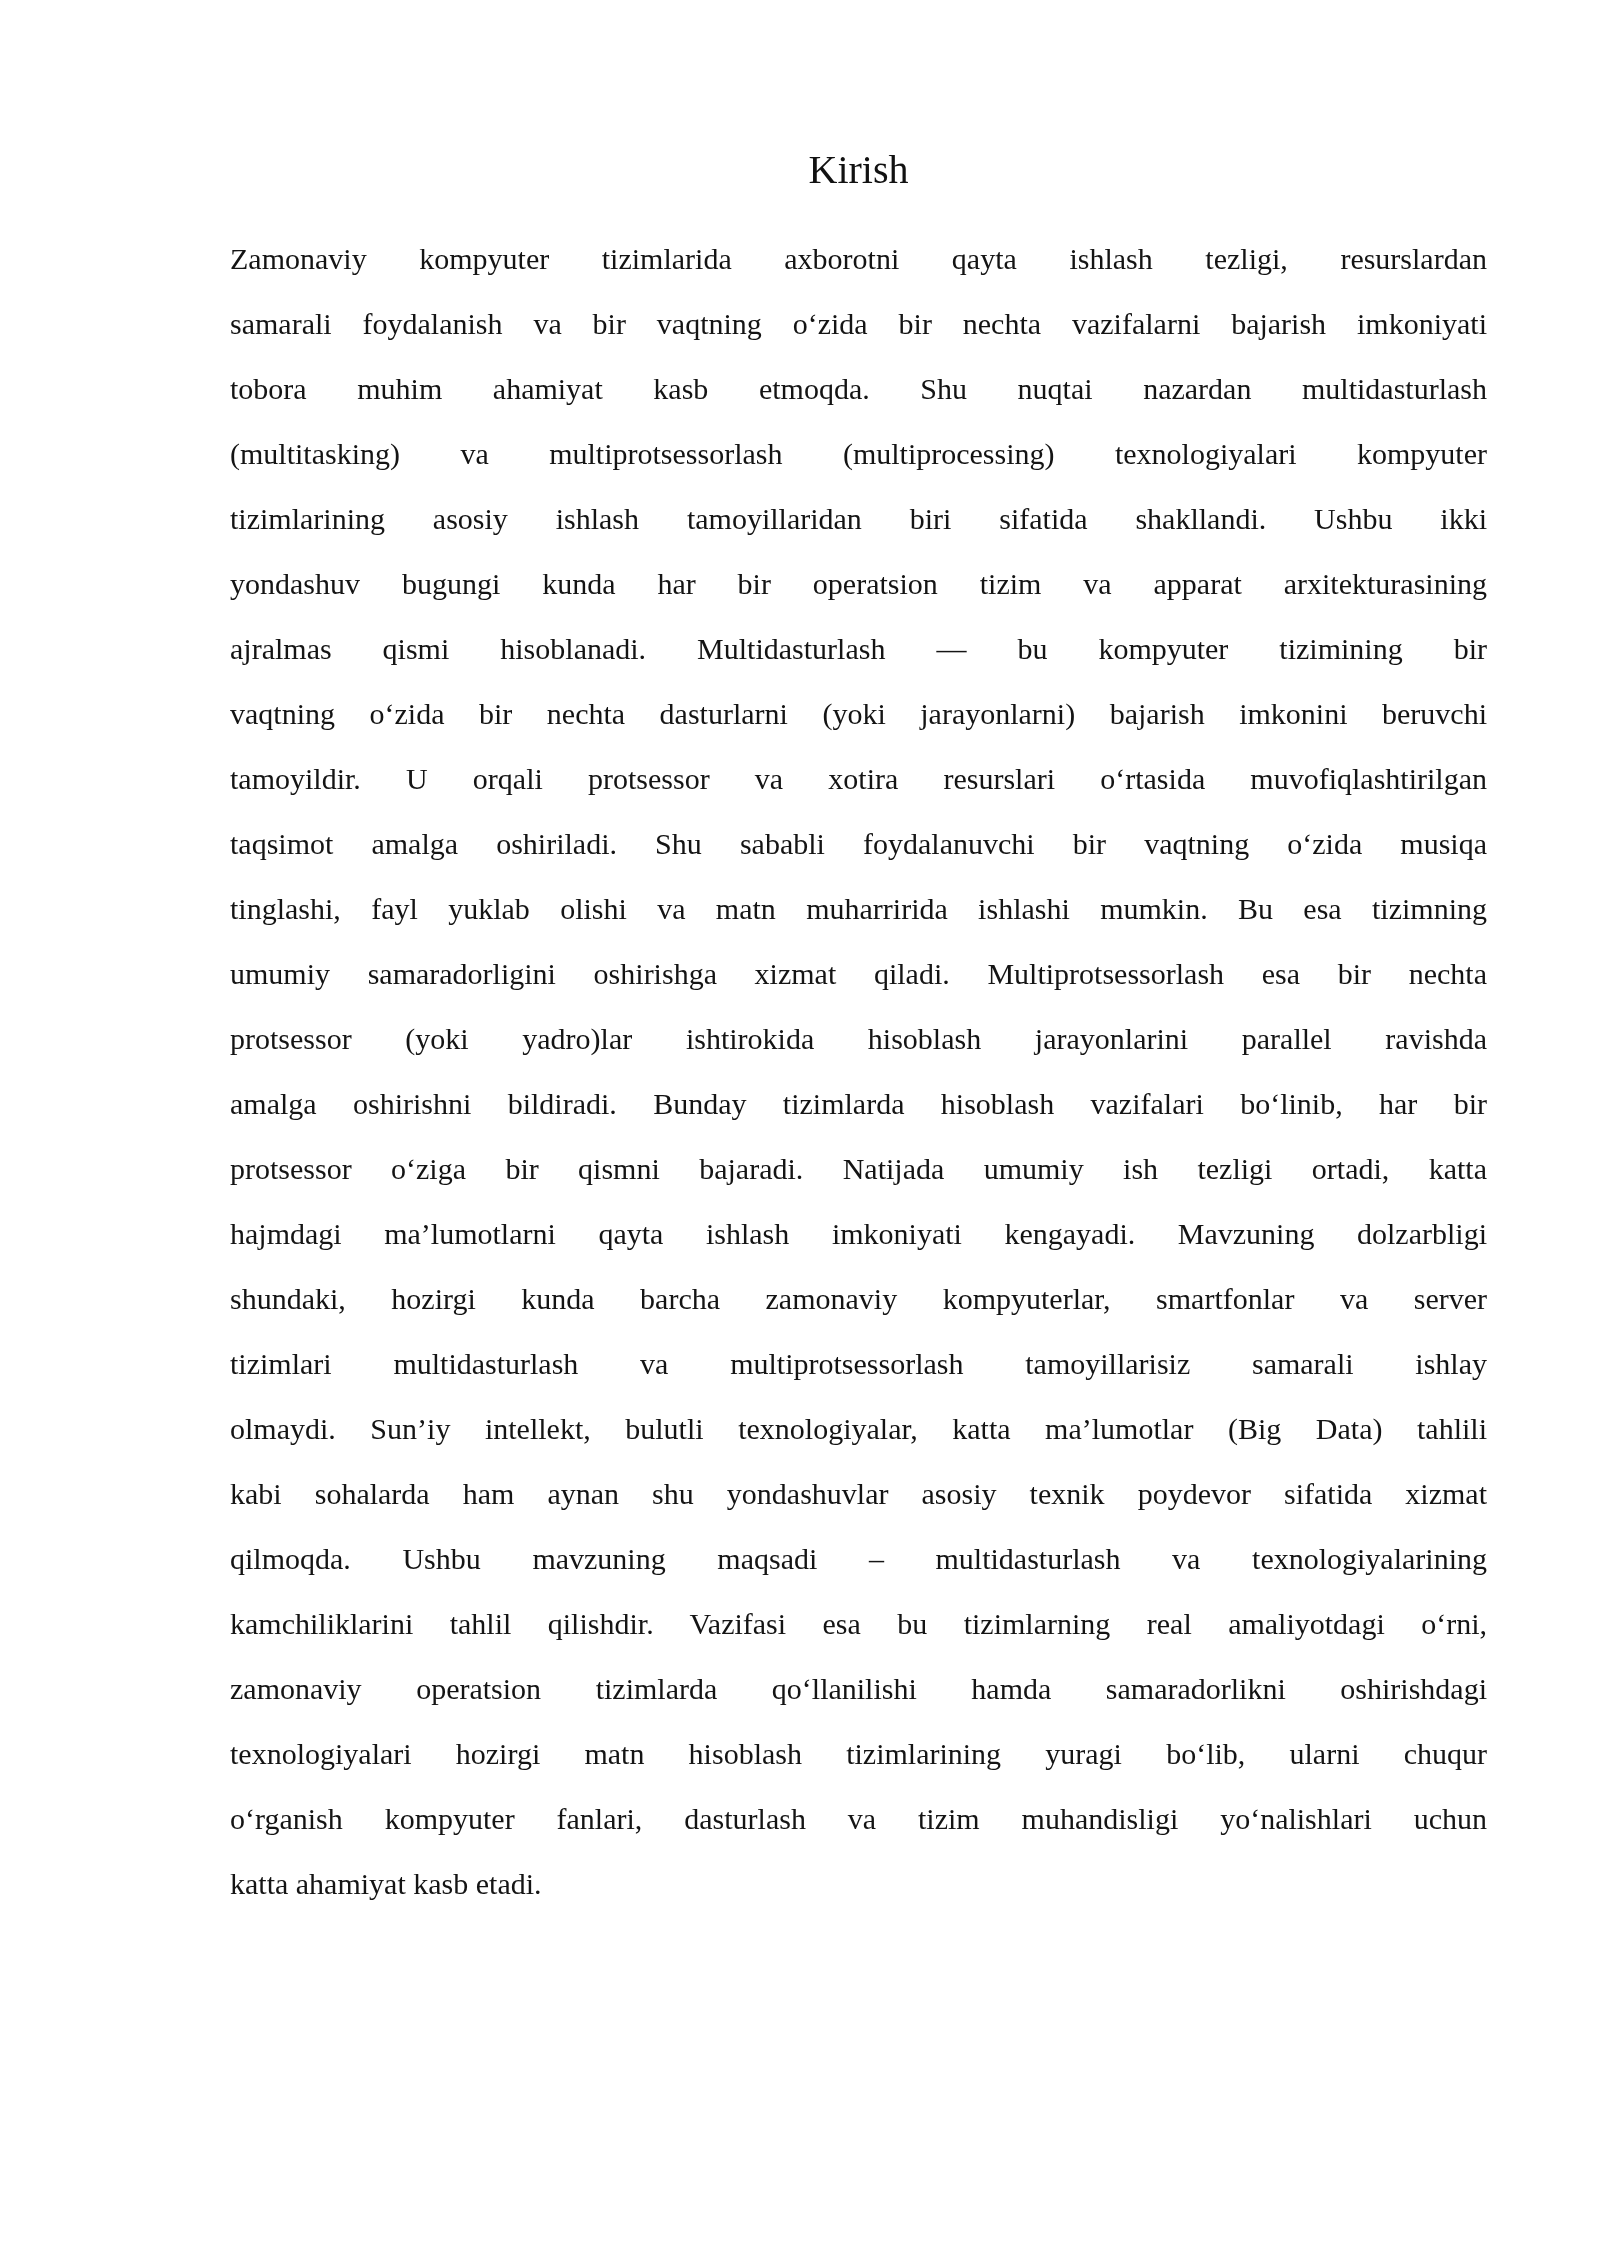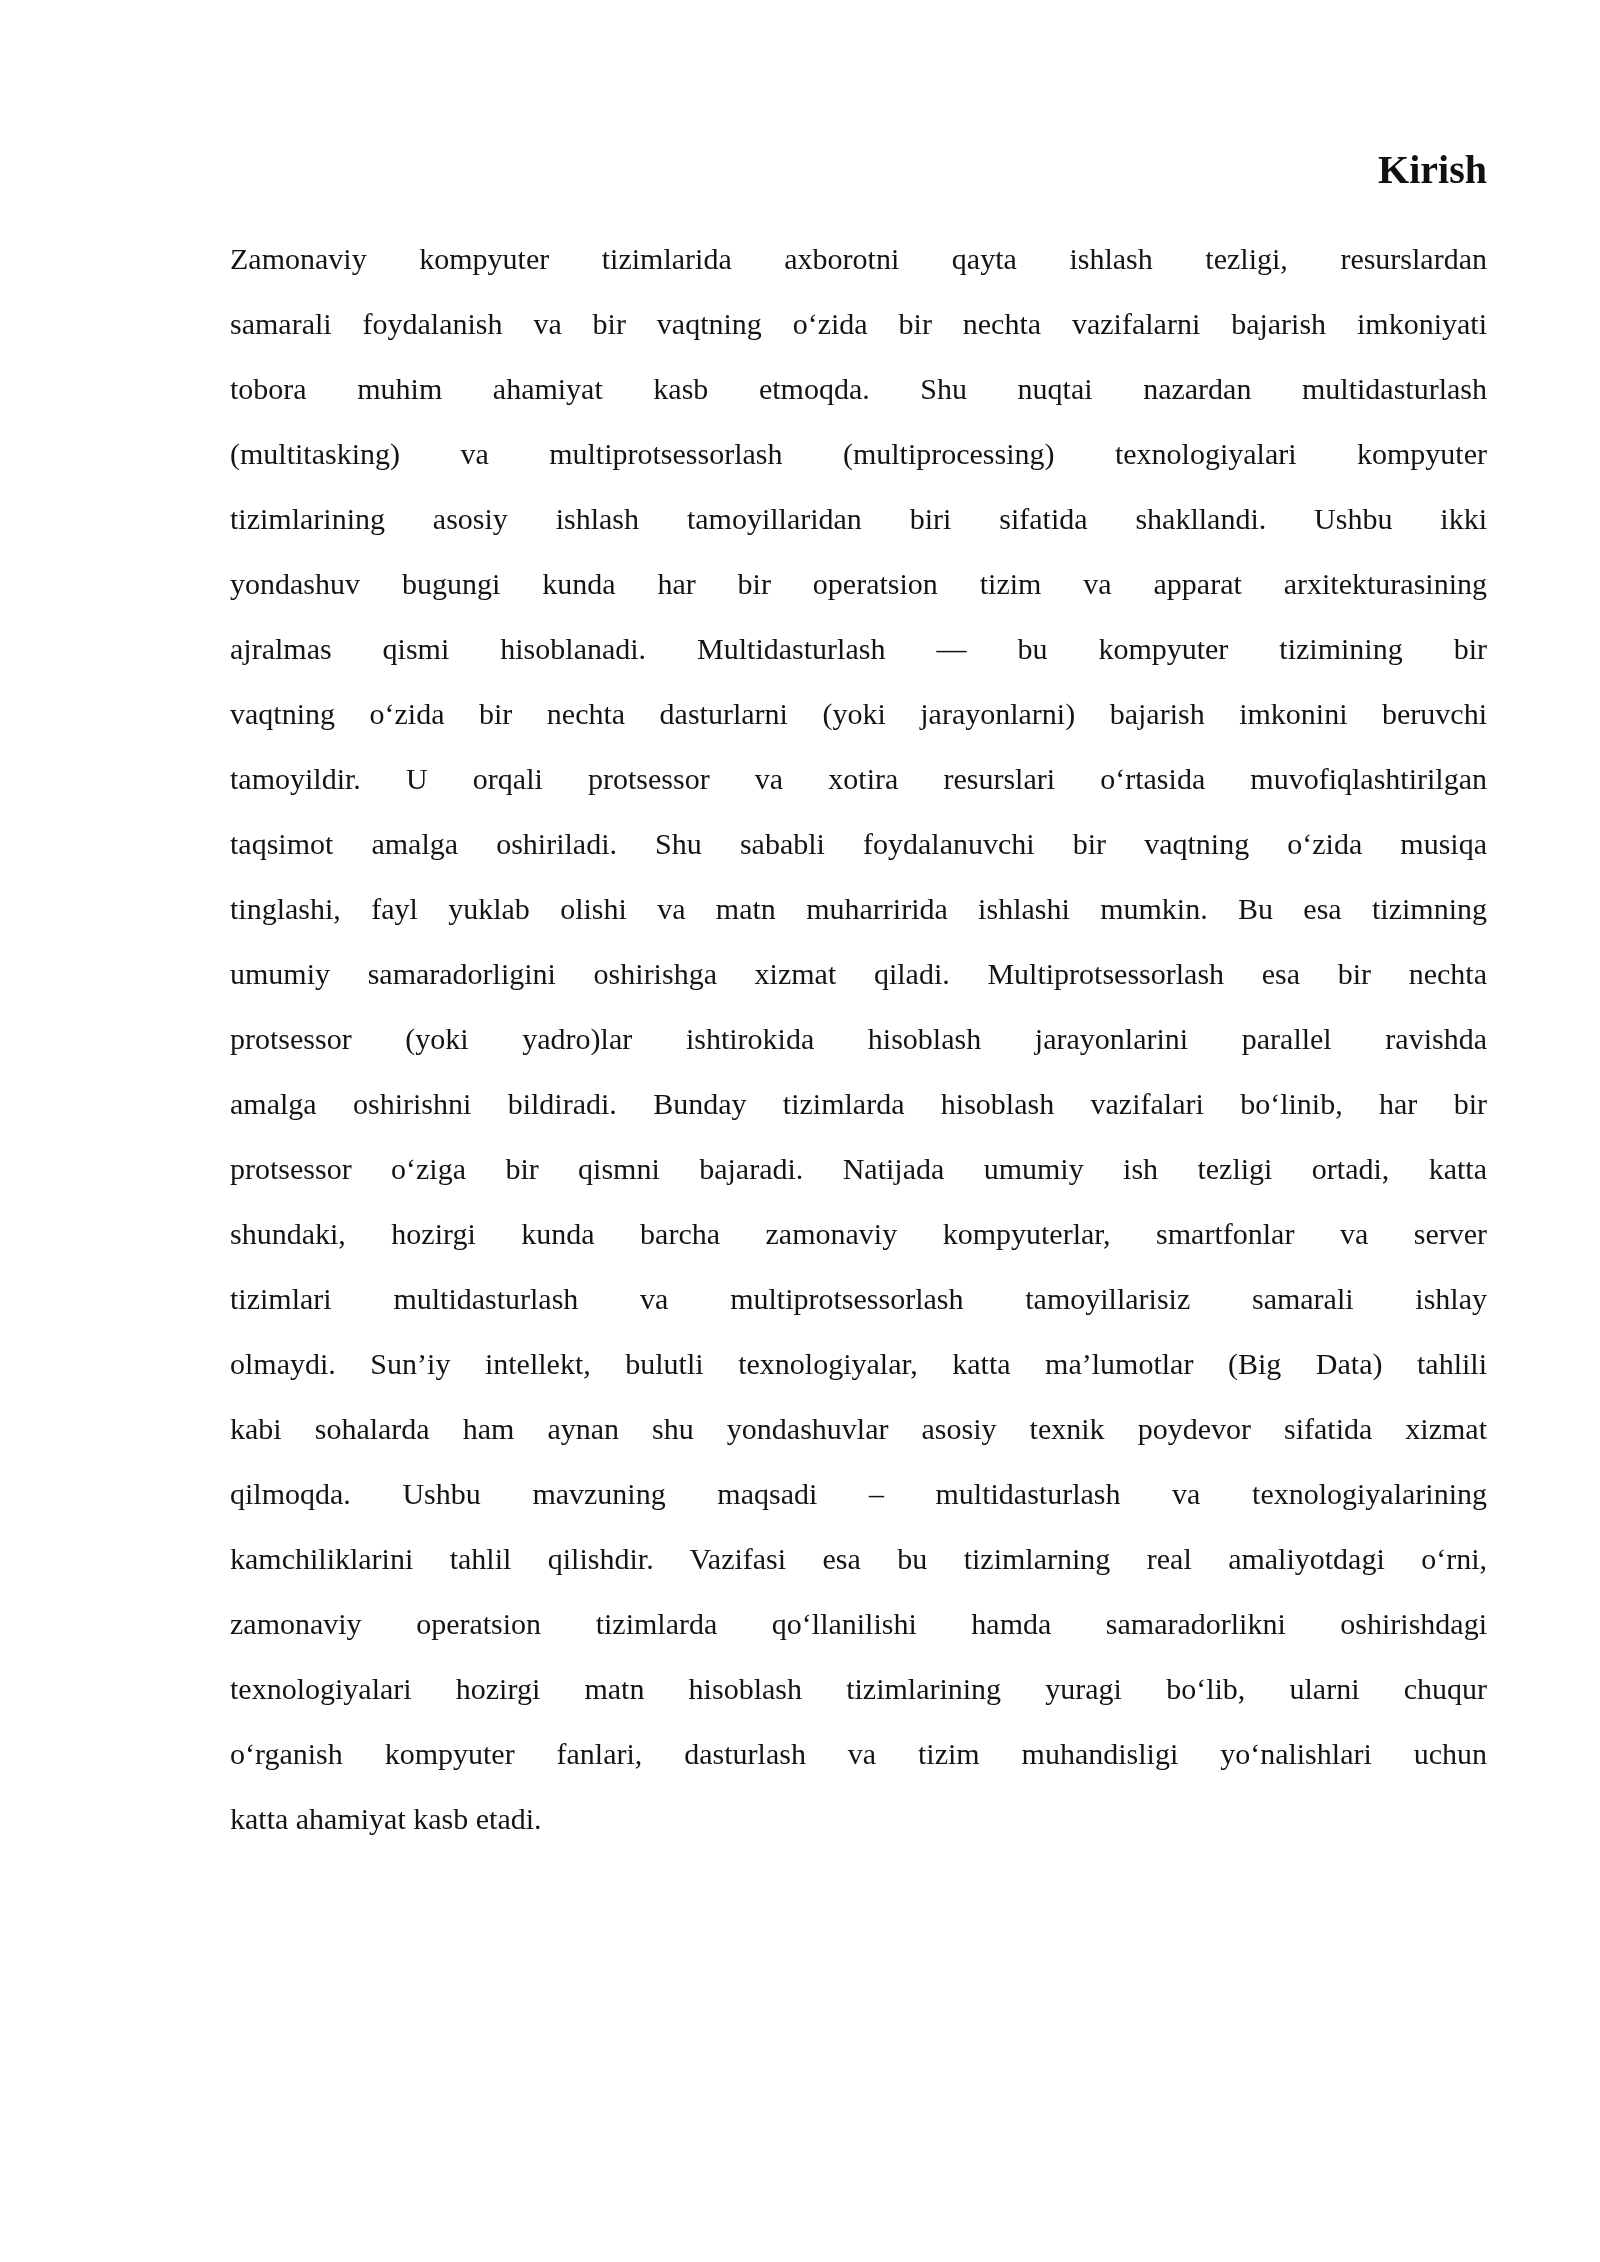--- a/index.html
+++ b/index.html
@@ -19,22 +19,22 @@
   .content {
     position: absolute;
     left: 230px;
     top: 0;
     width: 1257px;
   }
   .title {
     margin: 145px 0 0 0;
     font-size: 40px;
     line-height: 50px;
-    font-weight: bold;
-    text-align: right;
+    font-weight: normal;
+    text-align: center;
     color: #111111;
   }
   .para {
     margin-top: 31px;
   }
   .line {
     font-size: 30px;
     line-height: 65px;
     text-align: justify;
     text-align-last: justify;
@@ -58,20 +58,21 @@
       <div class="line">yondashuv bugungi kunda har bir operatsion tizim va apparat arxitekturasining</div>
       <div class="line">ajralmas qismi hisoblanadi. Multidasturlash — bu kompyuter tizimining bir</div>
       <div class="line">vaqtning o‘zida bir nechta dasturlarni (yoki jarayonlarni) bajarish imkonini beruvchi</div>
       <div class="line">tamoyildir. U orqali protsessor va xotira resurslari o‘rtasida muvofiqlashtirilgan</div>
       <div class="line">taqsimot amalga oshiriladi. Shu sababli foydalanuvchi bir vaqtning o‘zida musiqa</div>
       <div class="line">tinglashi, fayl yuklab olishi va matn muharririda ishlashi mumkin. Bu esa tizimning</div>
       <div class="line">umumiy samaradorligini oshirishga xizmat qiladi. Multiprotsessorlash esa bir nechta</div>
       <div class="line">protsessor (yoki yadro)lar ishtirokida hisoblash jarayonlarini parallel ravishda</div>
       <div class="line">amalga oshirishni bildiradi. Bunday tizimlarda hisoblash vazifalari bo‘linib, har bir</div>
       <div class="line">protsessor o‘ziga bir qismni bajaradi. Natijada umumiy ish tezligi ortadi, katta</div>
+      <div class="line">hajmdagi ma’lumotlarni qayta ishlash imkoniyati kengayadi. Mavzuning dolzarbligi</div>
       <div class="line">shundaki, hozirgi kunda barcha zamonaviy kompyuterlar, smartfonlar va server</div>
       <div class="line">tizimlari multidasturlash va multiprotsessorlash tamoyillarisiz samarali ishlay</div>
       <div class="line">olmaydi. Sun’iy intellekt, bulutli texnologiyalar, katta ma’lumotlar (Big Data) tahlili</div>
       <div class="line">kabi sohalarda ham aynan shu yondashuvlar asosiy texnik poydevor sifatida xizmat</div>
       <div class="line">qilmoqda. Ushbu mavzuning maqsadi – multidasturlash va texnologiyalarining</div>
       <div class="line">kamchiliklarini tahlil qilishdir. Vazifasi esa bu tizimlarning real amaliyotdagi o‘rni,</div>
       <div class="line">zamonaviy operatsion tizimlarda qo‘llanilishi hamda samaradorlikni oshirishdagi</div>
       <div class="line">texnologiyalari hozirgi matn hisoblash tizimlarining yuragi bo‘lib, ularni chuqur</div>
       <div class="line">o‘rganish kompyuter fanlari, dasturlash va tizim muhandisligi yo‘nalishlari uchun</div>
       <div class="line">katta ahamiyat kasb etadi.</div>

